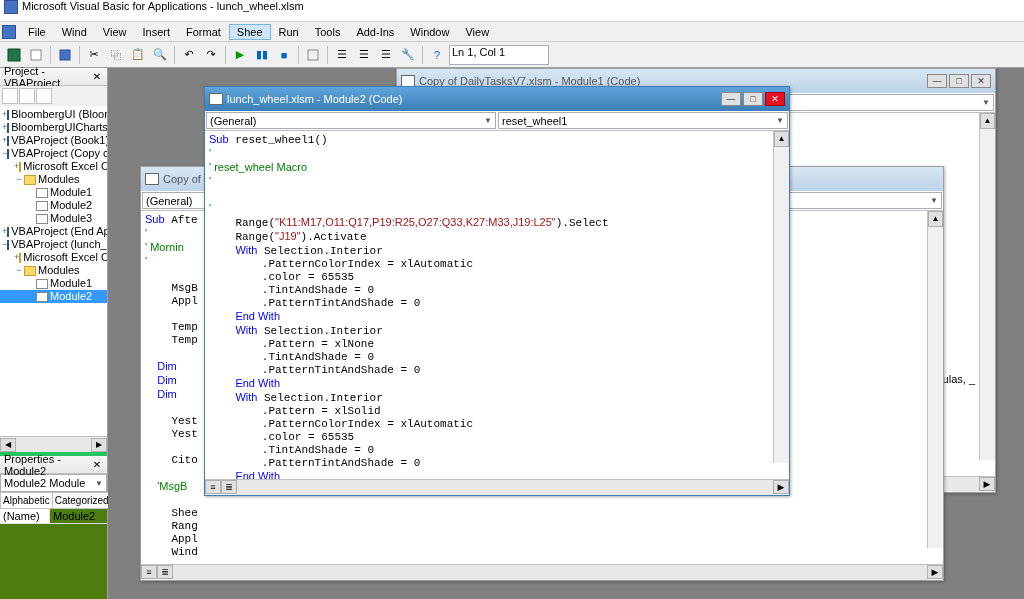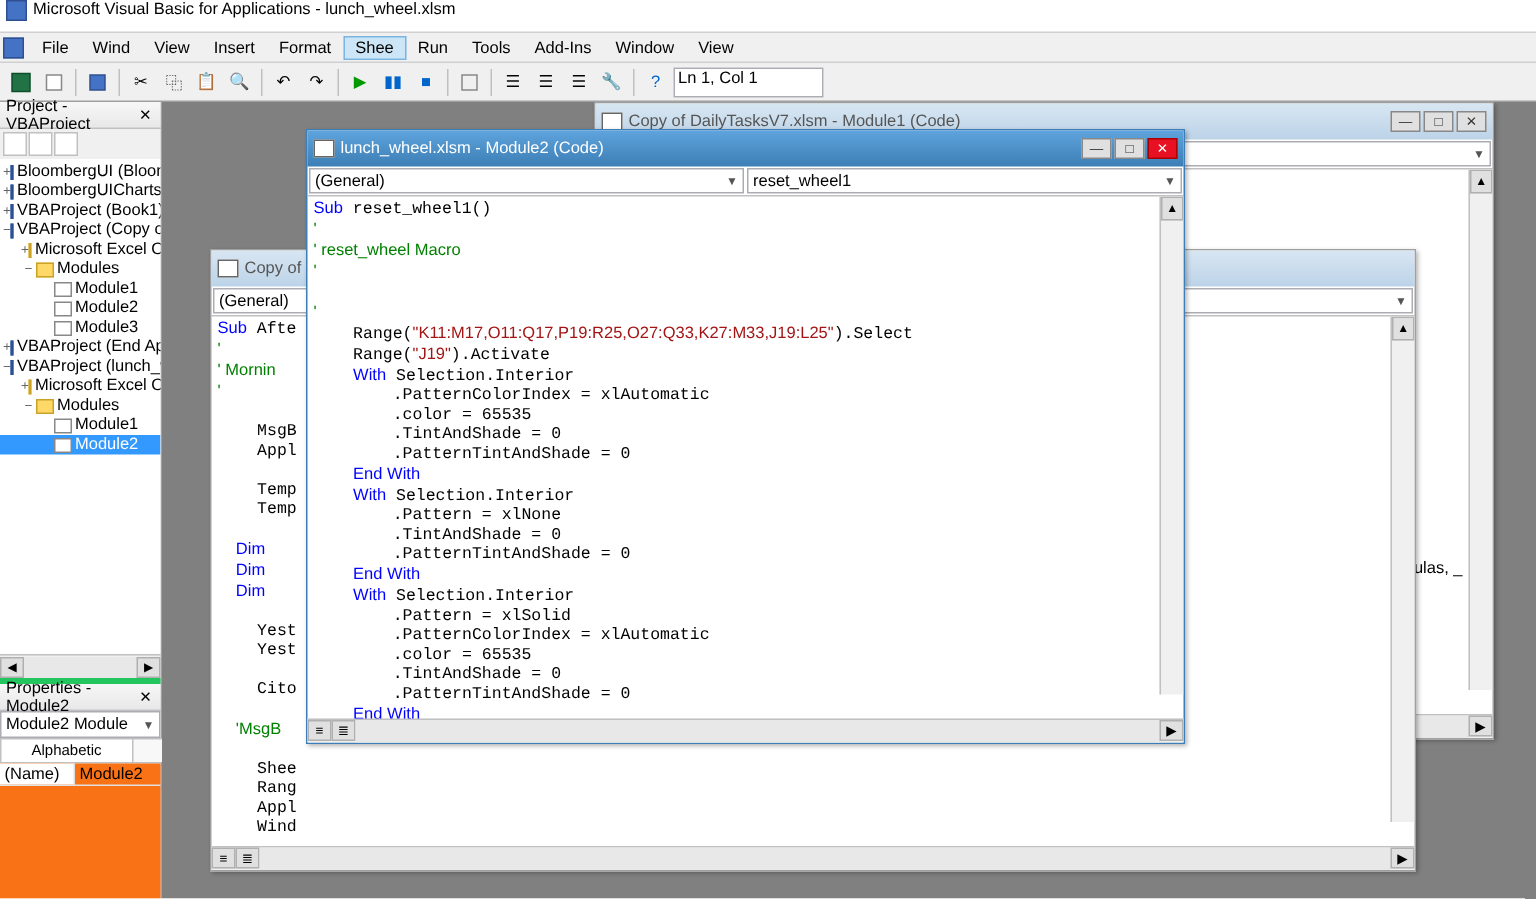--- a/index.html
+++ b/index.html
@@ -25,23 +25,23 @@
 .tic.mod{background:#fff;border:1px solid #888}
 .tic.proj{background:#4472c4;border:1px solid #2e5090}
 .tree .sel{background:#3399ff;color:#fff}
 .leftpane .tbtns{background:#f0f0f0;padding:2px;display:flex;gap:1px}
 .leftpane .tbtns span{width:16px;height:16px;border:1px solid #c0c0c0;background:#fff}
 .hscroll{height:16px;background:#f0f0f0;border-top:1px solid #c0c0c0;display:flex;align-items:center}
 .hscroll .ar{width:16px;height:14px;background:#e0e0e0;border:1px solid #b0b0b0;text-align:center;font-size:8px;line-height:12px}
 .hscroll .trk{flex:1;height:14px;background:#e8e8e8}
 .propspane{border-top:4px solid #22c55e}
 .tabs{display:flex;background:#f0f0f0;border-bottom:1px solid #c0c0c0}
-.tabs .tab{padding:2px 20px;border:1px solid #c0c0c0;border-bottom:none;background:#f8f8f8;font-size:10px;margin-right:-1px}
+.tabs .tab{padding:2px 2px;border:1px solid #c0c0c0;border-bottom:none;background:#f8f8f8;font-size:10px;margin-right:-1px}
 .tabs .tab.act{background:#fff}
-.propgrid{background:#f97316;height:90px;font-size:10px}
+.propgrid{background:#4d7c0f;height:90px;font-size:10px}
 .propgrid .row{display:flex;border-bottom:1px solid #e0e0e0}
 .propgrid .row>div{padding:1px 3px}
 .propgrid .k{width:50px;border-right:1px solid #e0e0e0;background:#fff}
 .propgrid .v{flex:1}
 .mdi{flex:1;background:#808080;position:relative;overflow:hidden}
 .codewin{position:absolute;background:#fff;border:1px solid #3c7eb5;display:flex;flex-direction:column;box-shadow:1px 1px 3px rgba(0,0,0,.3)}
 .codewin.inact{border-color:#a0a0a0}
 .cwtitle{background:linear-gradient(#5fa4dd,#3c7eb5);color:#fff;height:20px;display:flex;align-items:center;padding:12px 4px;justify-content:space-between}
 .cwtitle.inact{background:linear-gradient(#d8e6f2,#bcd3e8);color:#555}
 .cwtitle .l{display:flex;align-items:center;gap:4px}

